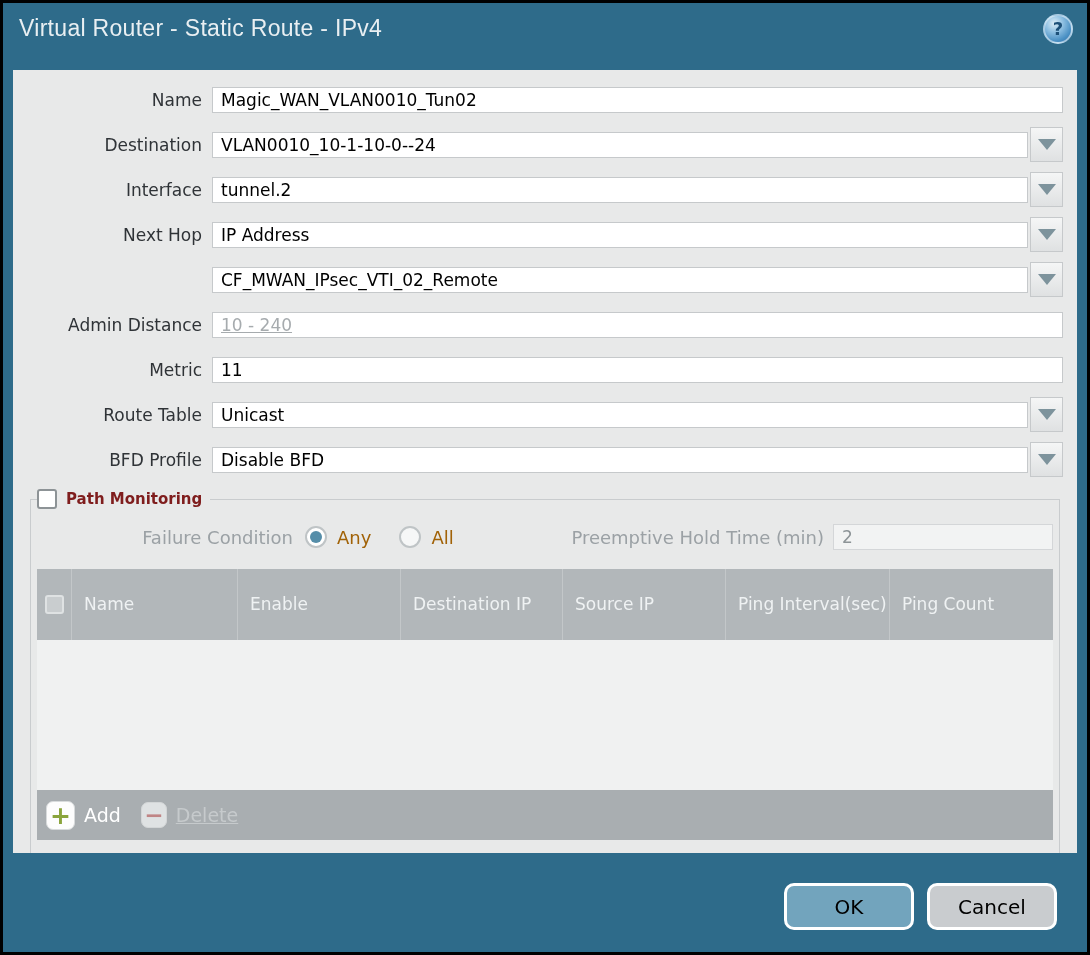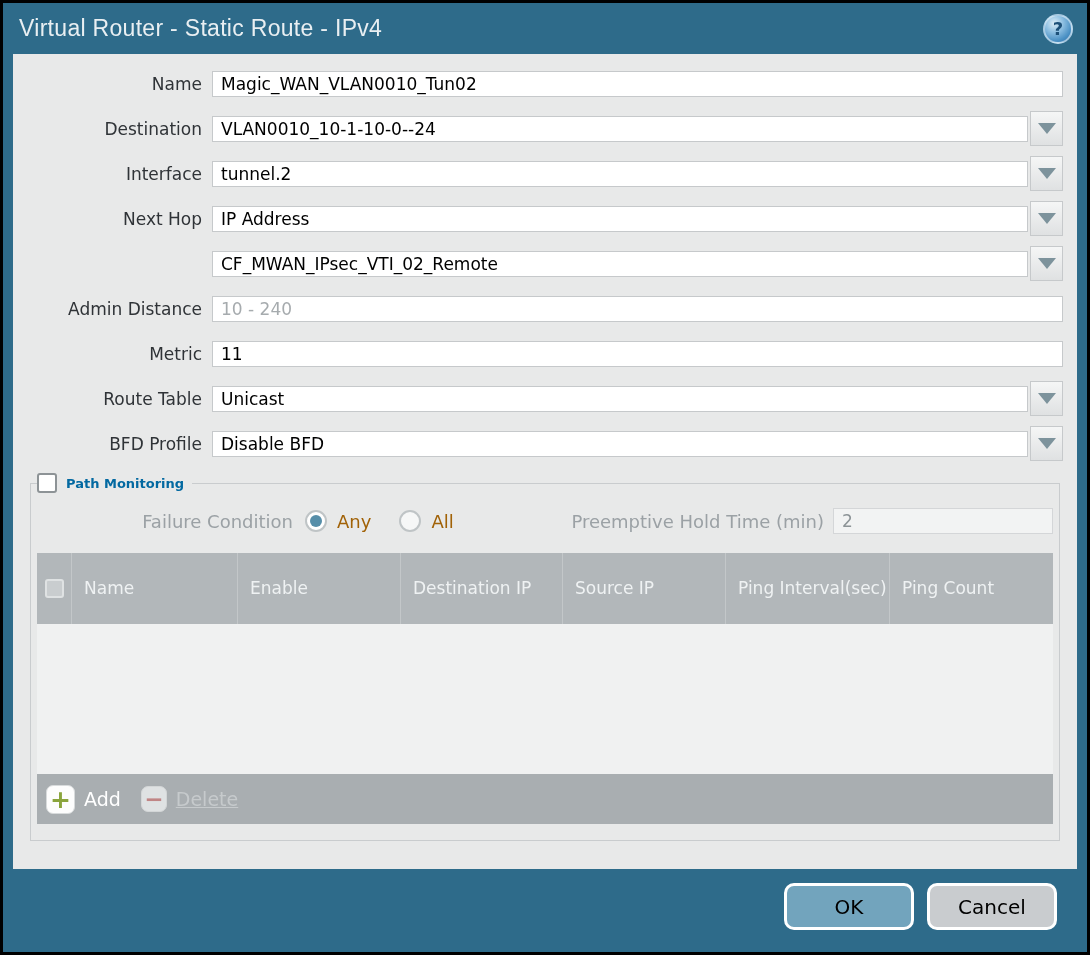--- a/index.html
+++ b/index.html
@@ -18,44 +18,44 @@
   .title { color: #e9eff2; font-size: 23px; font-family: "Liberation Sans", sans-serif; letter-spacing: .3px; }
   .help {
     margin-left: auto; width: 30px; height: 30px; border-radius: 50%;
     background: radial-gradient(circle at 35% 28%, #dcedf7 0%, #8fc0e2 35%, #4a90c4 70%, #2e6da3 100%);
     border: 2px solid rgba(220,235,245,.65);
     display: flex; align-items: center; justify-content: center;
     color: #1d5078; font-weight: bold; font-size: 18px; cursor: pointer;
   }
 
   
-  .content { flex: 1; margin: 0 10px; background: #e8e9e9; overflow: hidden; }
+  .content { flex: 1; margin: 16px 10px; background: #e8e9e9; overflow: hidden; }
 
   .form-row { display: flex; align-items: center; height: 35px; margin: 10px 14px 0 0; }
   .form-row.first { margin-top: 12px; }
   .form-label { width: 199px; flex: 0 0 199px; text-align: right; padding-right: 10px; color: #2f3337; font-size: 17px; }
   .input {
     flex: 1; height: 26px; background: #fff; border: 1px solid #c6c9cb;
     display: flex; align-items: center; padding: 0 8px; font-size: 17px; color: #000;
     overflow: hidden; white-space: nowrap;
   }
   .input.disabled-look { background: #f2f3f3; border-color: #d4d6d8; color: #8d9497; }
-  .placeholder { color: #a6abae; }
+  .placeholder { color: #a6abae; text-decoration: underline; }
   .dd-btn {
     width: 33px; flex: 0 0 33px; height: 35px; margin-left: 2px;
     background: linear-gradient(#f5f6f6, #dfe1e2);
     border: 1px solid #c6c9cb; display: flex; align-items: center; justify-content: center; cursor: pointer;
   }
   .dd-arrow { width: 0; height: 0; border-left: 9px solid transparent; border-right: 9px solid transparent; border-top: 11px solid #7d939c; }
 
   
   fieldset.pm { margin: 12px 17px 0 17px; border: 1px solid #c9ccce; padding: 2px 6px 16px 6px; background: #e8e9e9; }
   legend.pm-legend { display: flex; align-items: center; gap: 9px; padding: 0 8px 0 0; margin-left: 0; }
   .checkbox { width: 20px; height: 20px; background: #fff; border: 2px solid #8d9396; border-radius: 3px; cursor: pointer; }
-  .pm-title { color: #0369a1; font-weight: bold; font-size: 13px; }
+  .pm-title { color: #7f1d1d; font-weight: bold; font-size: 15px; }
 
   .fc-row { display: flex; align-items: center; height: 36px; margin-top: 8px; }
   .fc-label { width: 268px; flex: 0 0 268px; text-align: right; padding-right: 12px; color: #9ba1a5; font-size: 18px; }
   .radio-opt { display: flex; align-items: center; gap: 10px; margin-right: 28px; }
   .radio { width: 22px; height: 22px; border-radius: 50%; border: 2px solid #bfc4c6; background: #f6f7f7; display: flex; align-items: center; justify-content: center; cursor: pointer; }
   .radio.selected { background: #fff; }
   .radio.selected .dot { width: 12px; height: 12px; border-radius: 50%; background: #568ea9; }
   .radio-label { color: #a16207; font-size: 18px; }
   .pht-label { margin-left: auto; color: #9ba1a5; font-size: 18px; padding-right: 9px; }
   .pht-input { width: 220px; flex: 0 0 220px; }

